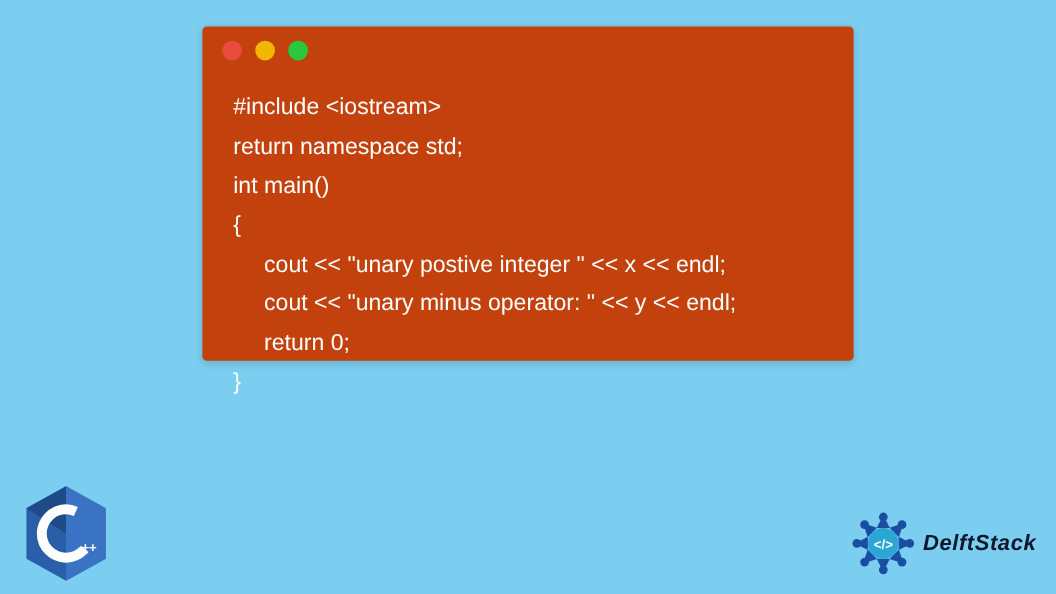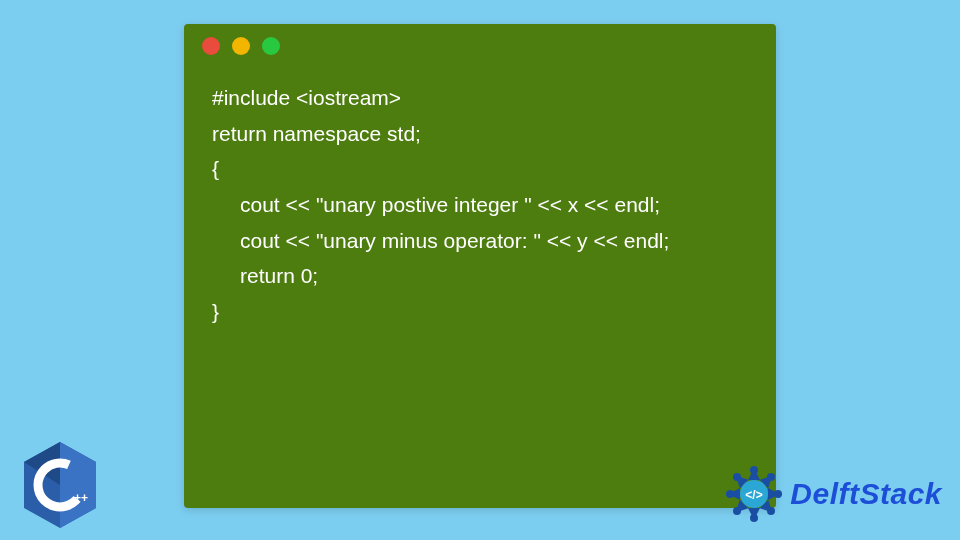--- a/index.html
+++ b/index.html
@@ -9,22 +9,22 @@
     background: #7ccef0;
     font-family: -apple-system, BlinkMacSystemFont, "Segoe UI", Arial, sans-serif;
     position: relative;
     overflow: hidden;
   }
   .code-window {
     position: absolute;
     left: 184px;
     top: 24px;
     width: 592px;
-    height: 484px;
-    background: #4d7c0f;
+    height: 304px;
+    background: #c2410c;
     border-radius: 4px;
     box-shadow: 0 2px 8px rgba(0,0,0,0.15);
   }
   .titlebar {
     height: 44px;
     display: flex;
     align-items: center;
     padding-left: 18px;
     gap: 12px;
   }
@@ -54,43 +54,44 @@
   }
   .delft-logo {
     position: absolute;
     right: 18px;
     bottom: 14px;
     display: flex;
     align-items: center;
     gap: 4px;
   }
   .delft-text {
-    font-size: 30px;
+    font-size: 20px;
     font-weight: 600;
-    color: #1d4ed8;
+    color: #0f172a;
     font-style: italic;
     letter-spacing: 0.5px;
   }
   .delft-badge {
     width: 64px;
     height: 64px;
   }
 </style>
 </head>
 <body>
 
 <div class="code-window">
   <div class="titlebar">
     <div class="dot red"></div>
     <div class="dot yellow"></div>
     <div class="dot green"></div>
   </div>
   <div class="code-body">
     <div class="code-line">#include &lt;iostream&gt;</div>
     <div class="code-line">return namespace std;</div>
+    <div class="code-line">int main()</div>
     <div class="code-line">{</div>
     <div class="code-line indent">cout &lt;&lt; "unary postive integer " &lt;&lt; x &lt;&lt; endl;</div>
     <div class="code-line indent">cout &lt;&lt; "unary minus operator: " &lt;&lt; y &lt;&lt; endl;</div>
     <div class="code-line indent">return 0;</div>
     <div class="code-line">}</div>
   </div>
 </div>
 
 <div class="cpp-logo">
   <svg viewBox="0 0 80 90" width="80" height="90">

